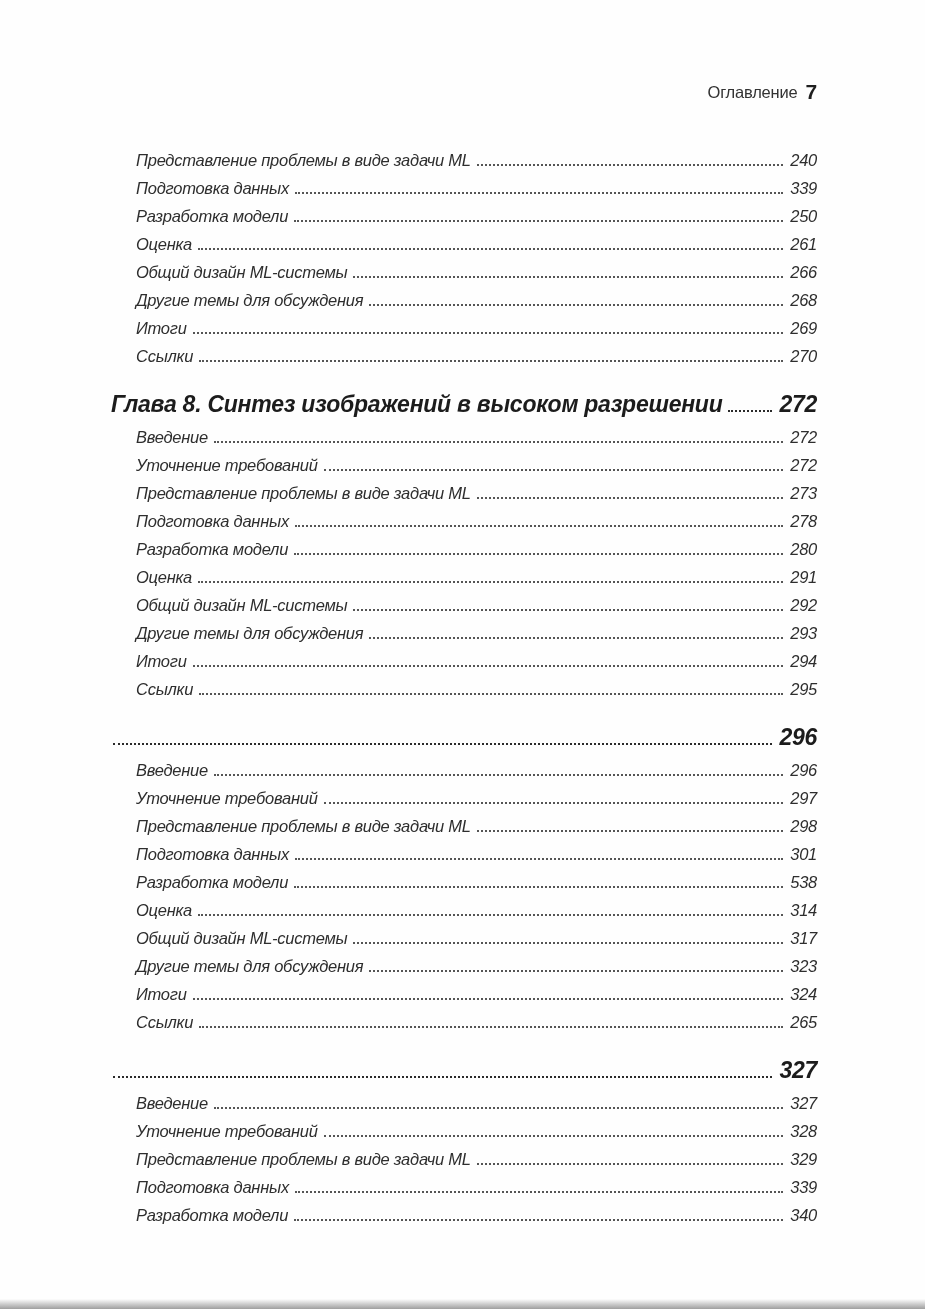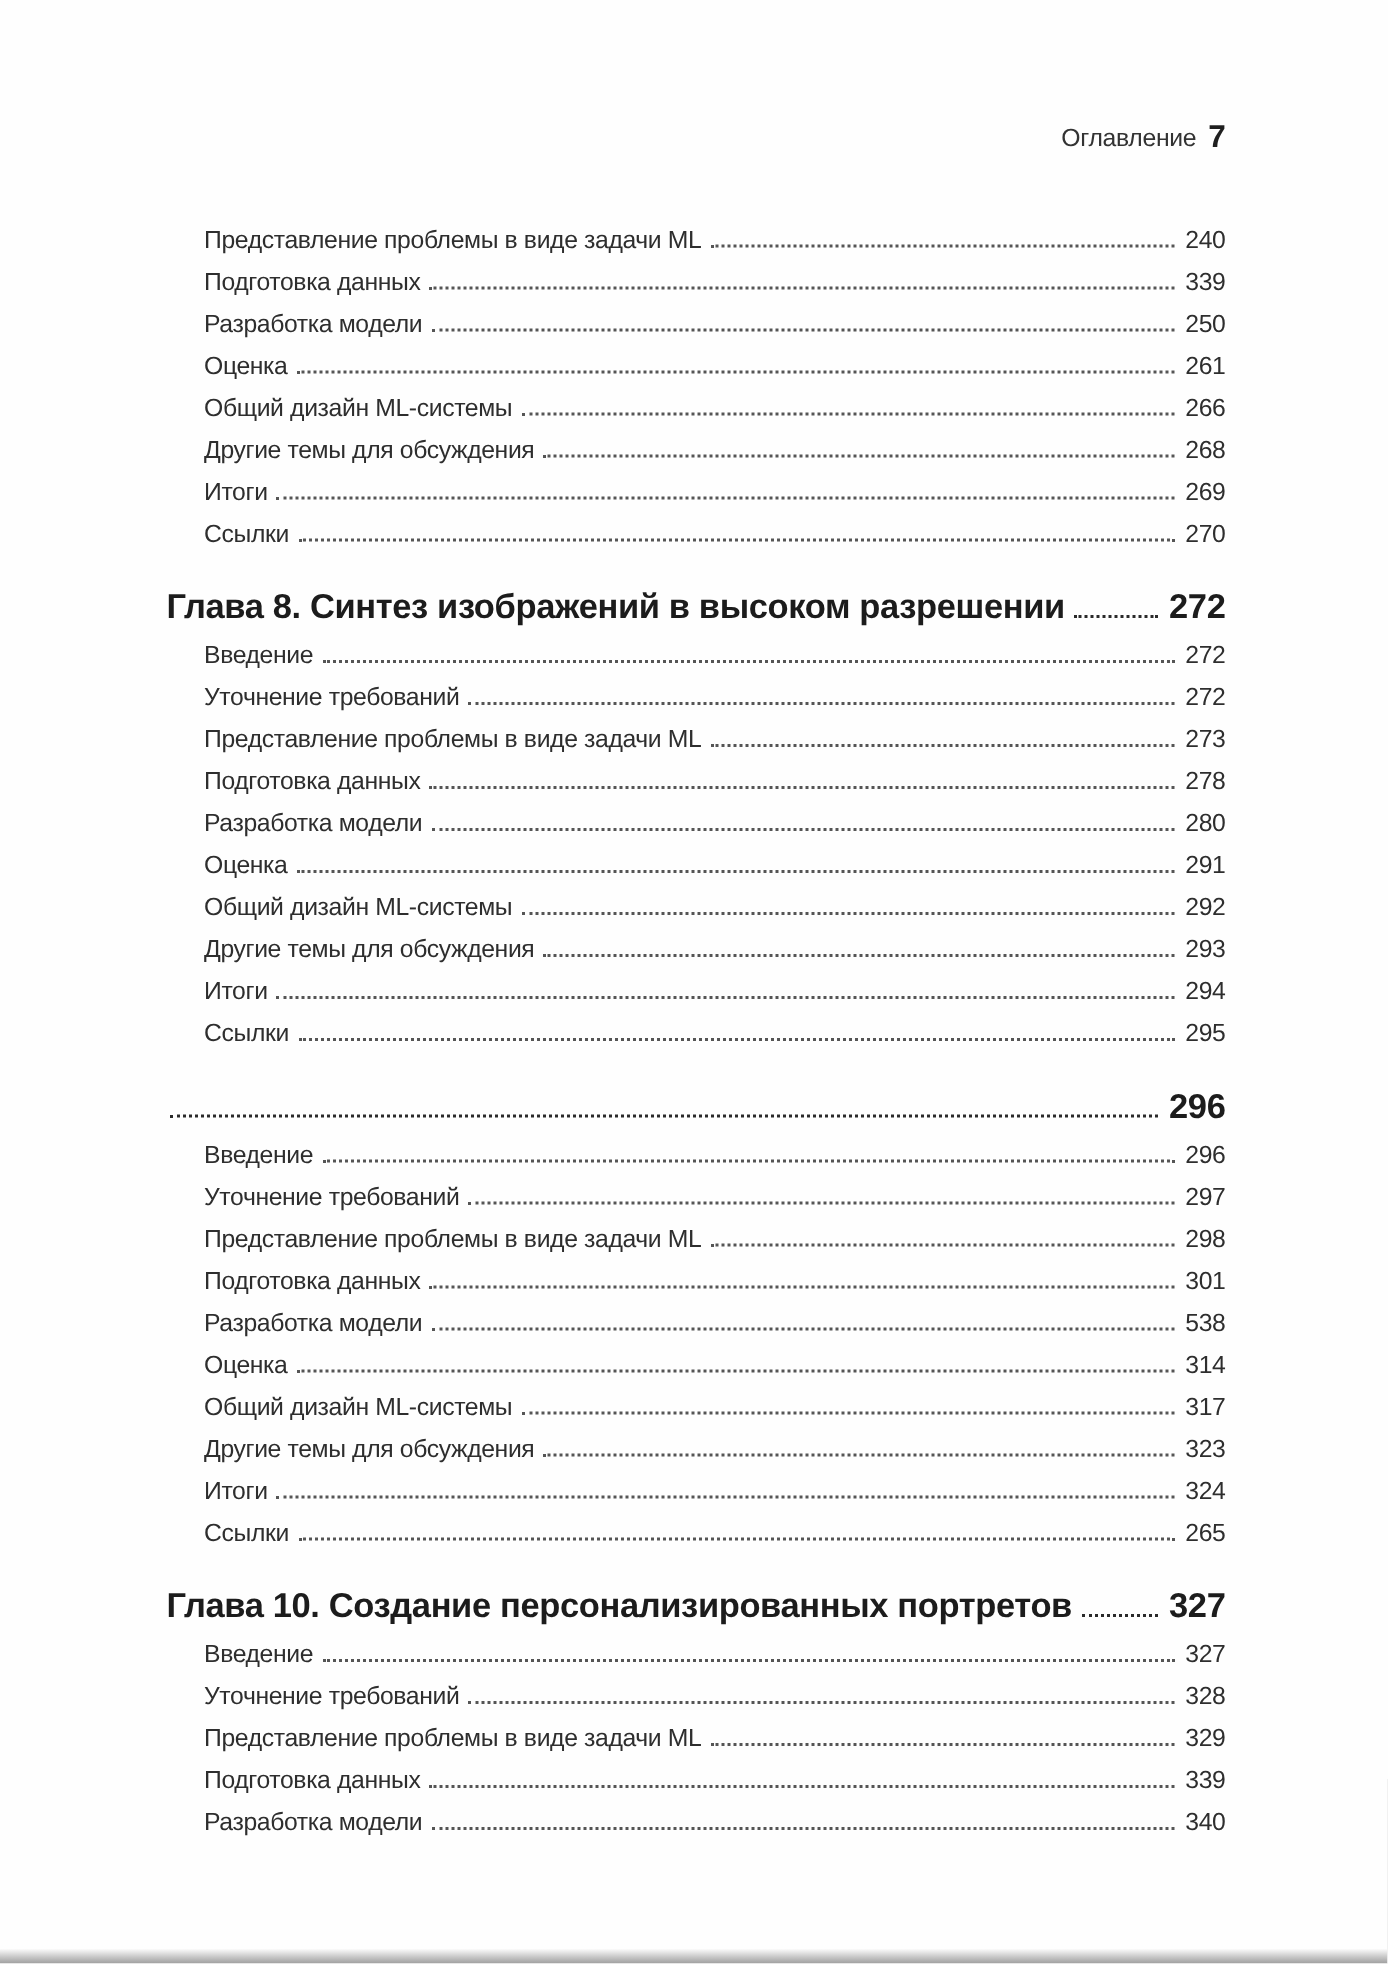--- a/index.html
+++ b/index.html
@@ -44,20 +44,21 @@
   .running-header .hdr-page {
     font-size: 21px;
     font-weight: bold;
     color: #1f1f1f;
   }
   .toc {
     position: absolute;
     top: 146px;
     left: 111px;
     width: 706px;
+    font-style: italic;
   }
   .row {
     display: flex;
     align-items: baseline;
     height: 28px;
     line-height: 28px;
     letter-spacing: -0.25px;
     white-space: nowrap;
   }
   .row .label {
@@ -249,21 +250,20 @@
         <span class="label">Итоги</span>
         <span class="leader"></span>
         <span class="pagenum">324</span>
       </div>
       <div class="row entry">
         <span class="label">Ссылки</span>
         <span class="leader"></span>
         <span class="pagenum">265</span>
       </div>
       <div class="row chapter">
-        <span class="label">Глава 10.  Создание персонализированных портретов</span>
         <span class="leader"></span>
         <span class="pagenum">327</span>
       </div>
       <div class="row entry">
         <span class="label">Введение</span>
         <span class="leader"></span>
         <span class="pagenum">327</span>
       </div>
       <div class="row entry">
         <span class="label">Уточнение требований</span>

